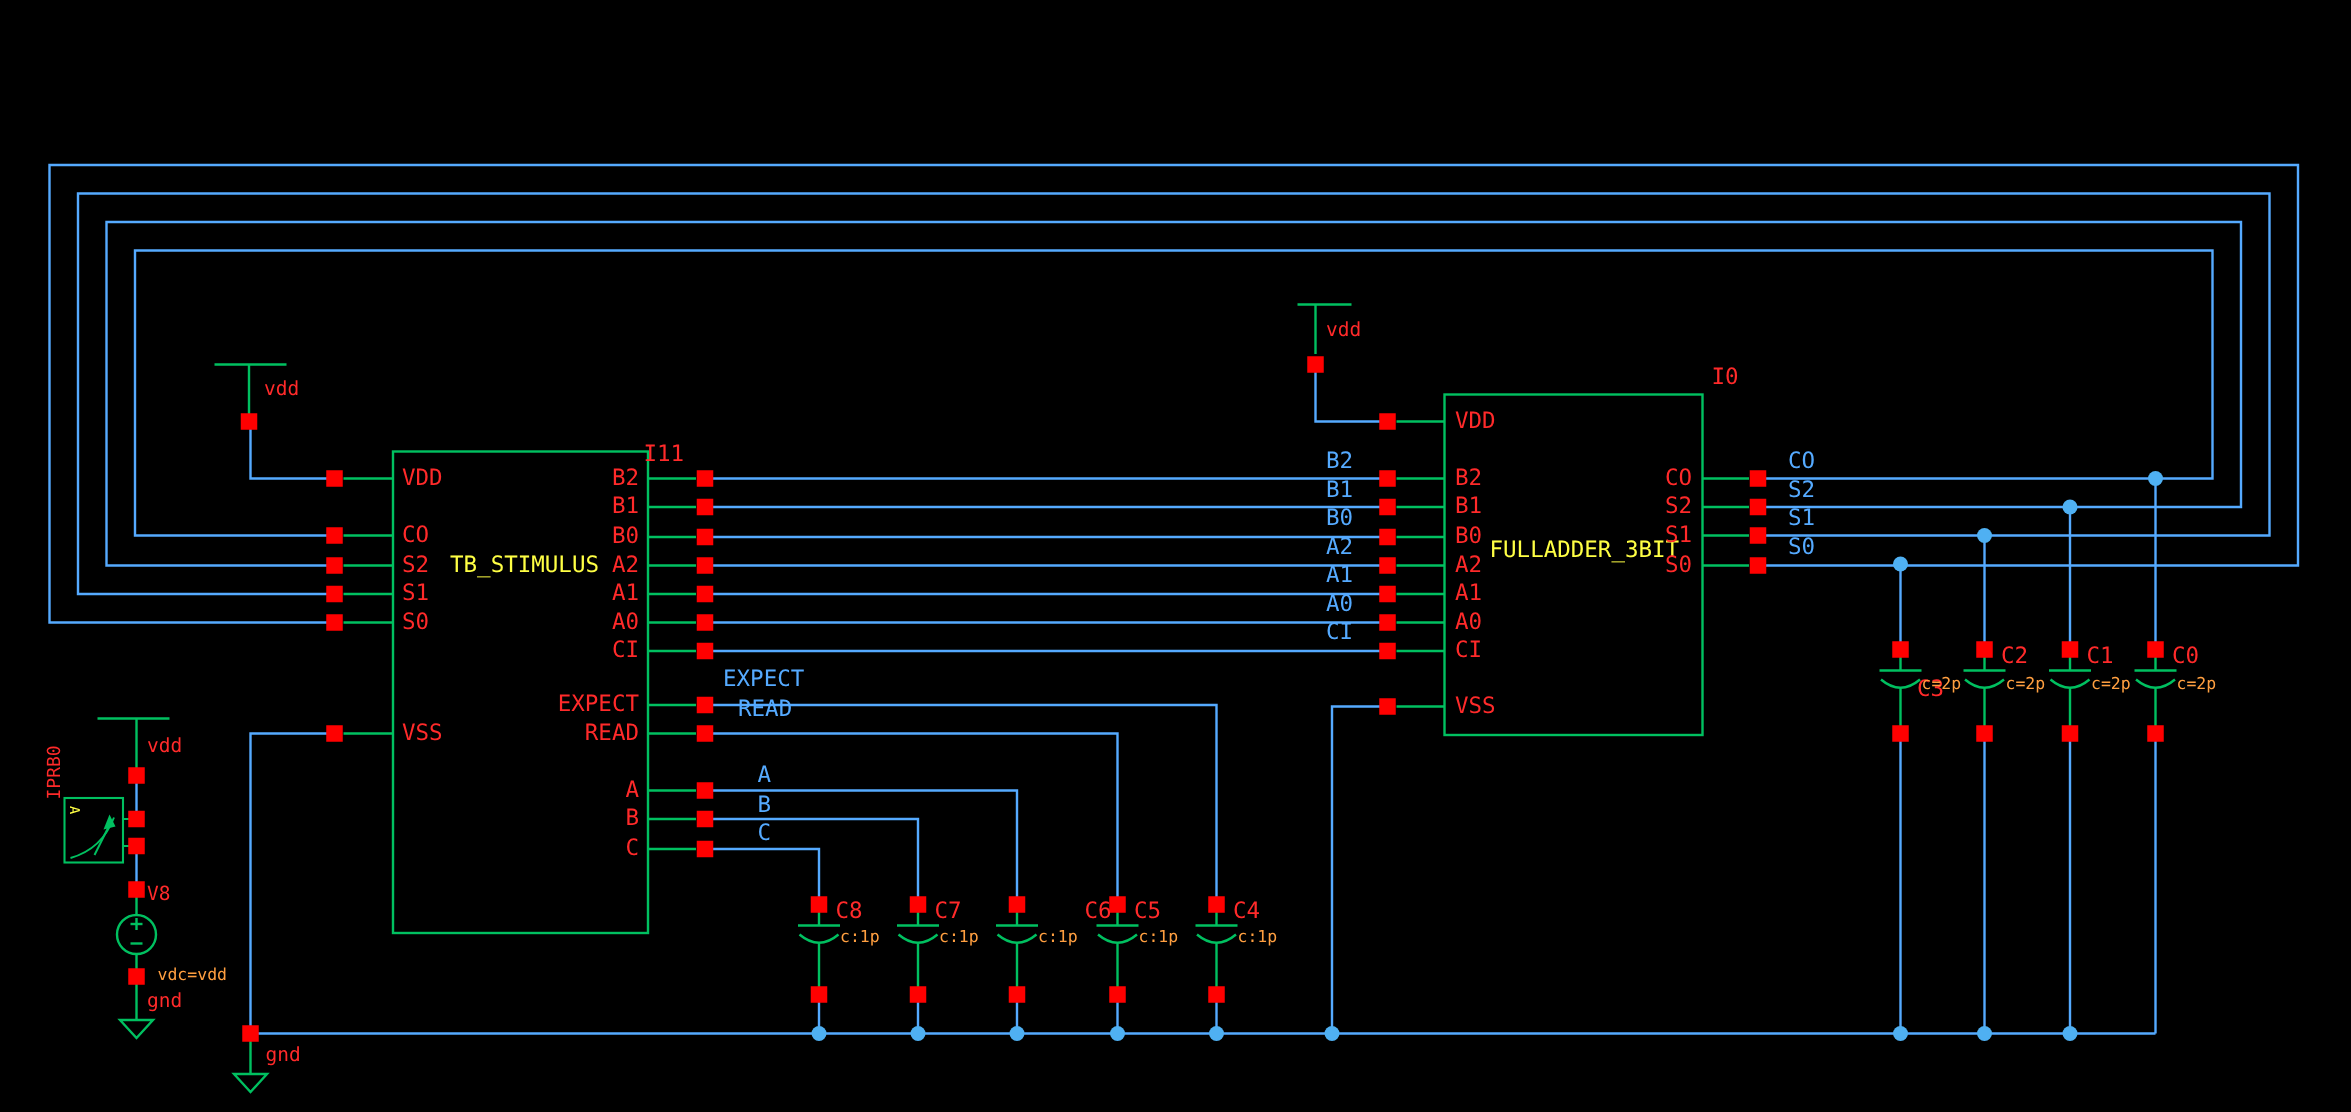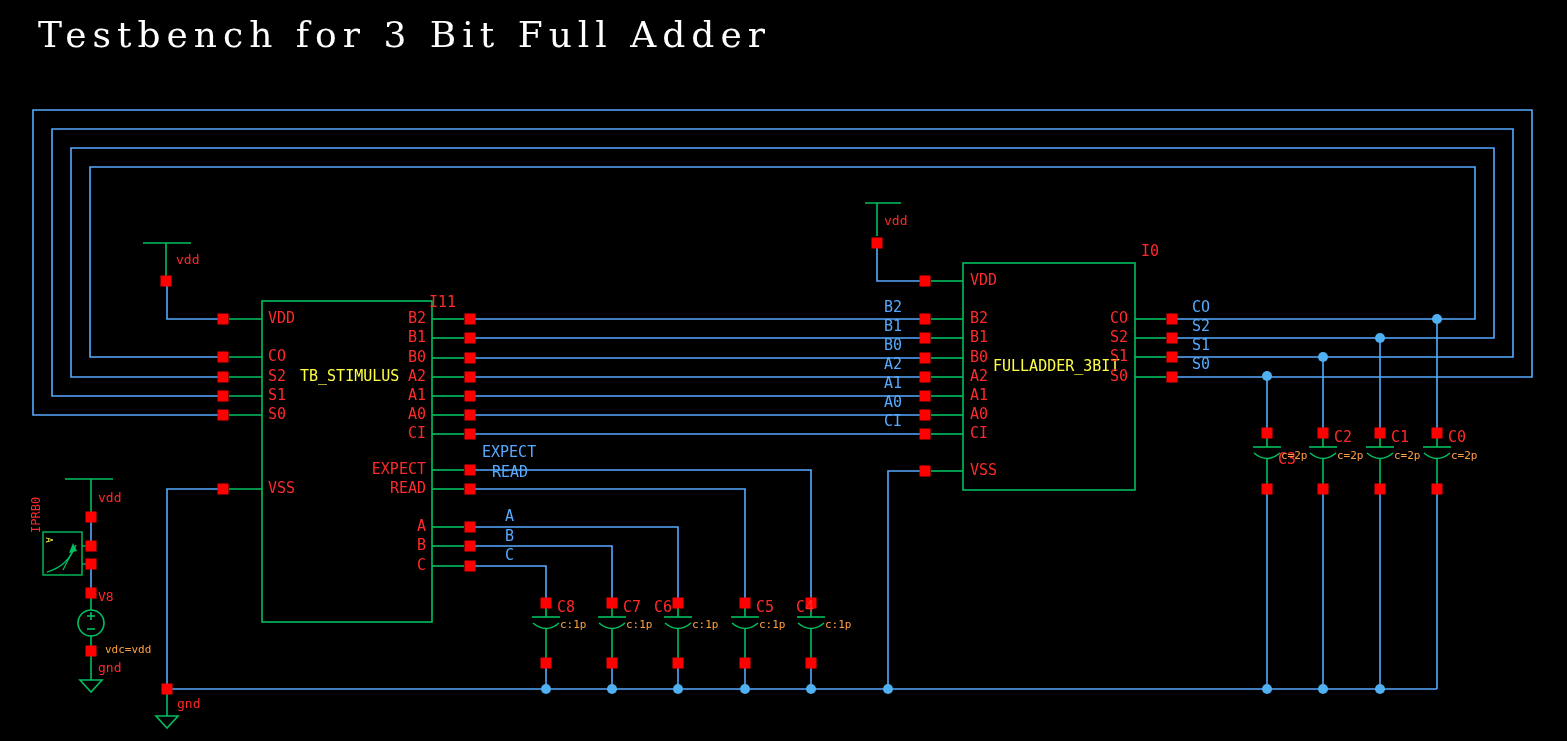--- a/index.html
+++ b/index.html
@@ -228,21 +228,20 @@
         <circle cx="1267" cy="689" r="5" fill="#4fb0f2"></circle>
         <circle cx="1323" cy="689" r="5" fill="#4fb0f2"></circle>
         <circle cx="1380" cy="689" r="5" fill="#4fb0f2"></circle>
         <circle cx="1267" cy="376" r="5" fill="#4fb0f2"></circle>
         <circle cx="1323" cy="357" r="5" fill="#4fb0f2"></circle>
         <circle cx="1380" cy="338" r="5" fill="#4fb0f2"></circle>
         <circle cx="1437" cy="319" r="5" fill="#4fb0f2"></circle>
       </g>
     </svg>
 
-  <div class="title">Testbench for 3 Bit Full Adder</div>
 
   <span class="lbl red" style="left:429px;top:295px">I11</span>
   <span class="lbl yellow" style="left:300px;top:369px">TB_STIMULUS</span>
   <span class="lbl red" style="left:268px;top:311px">VDD</span>
   <span class="lbl red" style="left:268px;top:349px">CO</span>
   <span class="lbl red" style="left:268px;top:369px">S2</span>
   <span class="lbl red" style="left:268px;top:388px">S1</span>
   <span class="lbl red" style="left:268px;top:407px">S0</span>
   <span class="lbl red" style="left:268px;top:481px">VSS</span>
   <span class="lbl red" style="right:1141px;top:311px">B2</span>
@@ -288,23 +287,23 @@
   <span class="lbl blue" style="left:1192px;top:357px">S0</span>
 
   <span class="lbl blue" style="left:482px;top:445px">EXPECT</span>
   <span class="lbl blue" style="left:492px;top:465px">READ</span>
   <span class="lbl blue" style="left:505px;top:509px">A</span>
   <span class="lbl blue" style="left:505px;top:529px">B</span>
   <span class="lbl blue" style="left:505px;top:548px">C</span>
 
   <span class="lbl red" style="left:557px;top:600px">C8</span>
   <span class="lbl red" style="left:623px;top:600px">C7</span>
-  <span class="lbl red" style="left:654px;top:600px">C6</span>
+  <span class="lbl red" style="left:723px;top:600px">C6</span>
   <span class="lbl red" style="left:756px;top:600px">C5</span>
-  <span class="lbl red" style="left:796px;top:600px">C4</span>
+  <span class="lbl red" style="left:822px;top:600px">C4</span>
   <span class="lbl orange" style="left:560px;top:619px">c:1p</span>
   <span class="lbl orange" style="left:626px;top:619px">c:1p</span>
   <span class="lbl orange" style="left:692px;top:619px">c:1p</span>
   <span class="lbl orange" style="left:759px;top:619px">c:1p</span>
   <span class="lbl orange" style="left:825px;top:619px">c:1p</span>
 
   <span class="lbl red" style="left:1278px;top:452px">C3</span>
   <span class="lbl red" style="left:1334px;top:430px">C2</span>
   <span class="lbl red" style="left:1391px;top:430px">C1</span>
   <span class="lbl red" style="left:1448px;top:430px">C0</span>

